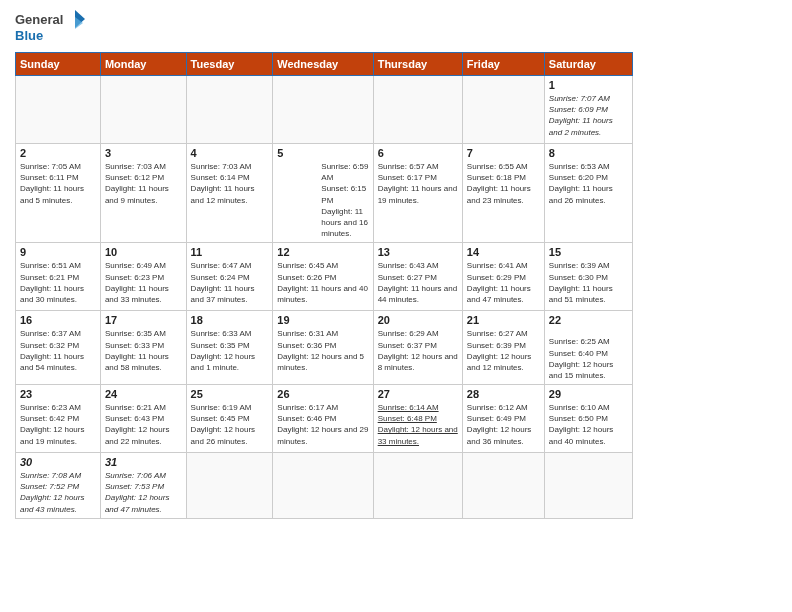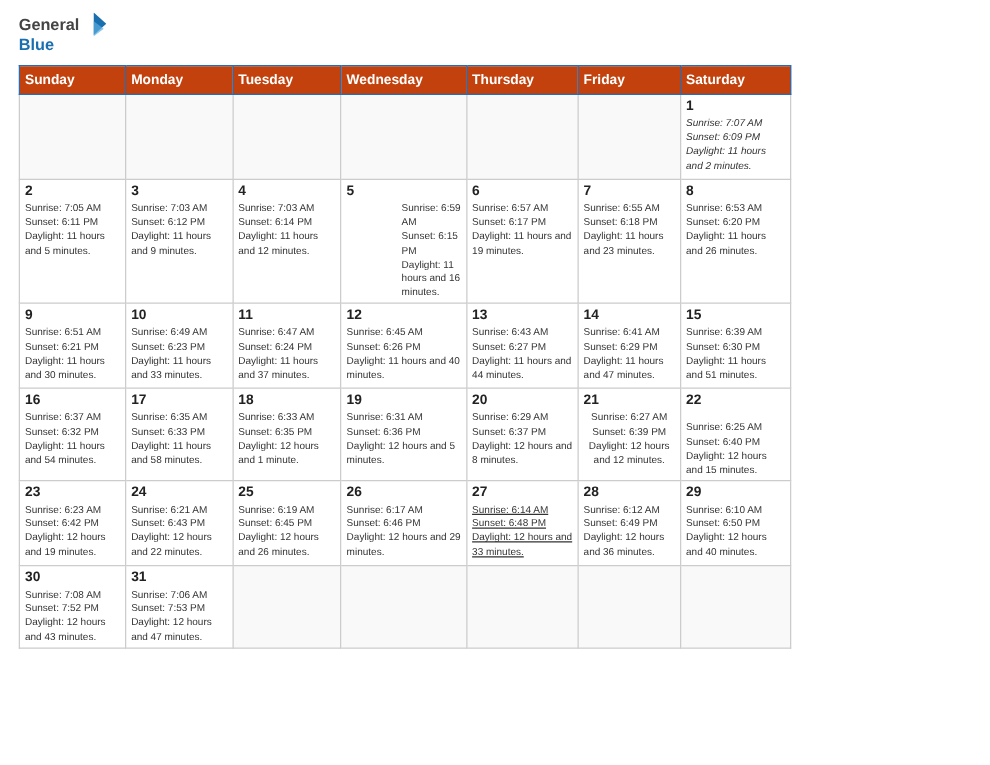--- a/index.html
+++ b/index.html
@@ -76,20 +76,21 @@
     .day-info {
       font-size: 8px;
       color: #333;
       line-height: 1.4;
     }
     tr.week-row td {
       height: 68px;
     }
     tr.last-row td {
       height: 54px;
+      font-style: italic;
     }
   </style>
 </head>
 <body>
 
 <div class="page">
   <div class="header">
     <div class="logo">
   <svg width="70" height="36" viewBox="0 0 70 36">
     <text x="0" y="14" font-size="13" font-weight="bold" fill="#444" font-family="Arial,sans-serif">General</text>
@@ -245,21 +246,21 @@
 Daylight: 12 hours and 5 minutes.</div>
           </td>
           <td>
             <span class="day-number">20</span>
             <div class="day-info" style="white-space: pre-line;">Sunrise: 6:29 AM
 Sunset: 6:37 PM
 Daylight: 12 hours and 8 minutes.</div>
           </td>
           <td>
             <span class="day-number">21</span>
-            <div class="day-info" style="white-space: pre-line; text-align: center;">Sunrise: 6:27 AM
+            <div class="day-info" style="white-space: pre-line;">Sunrise: 6:27 AM
 Sunset: 6:39 PM
 Daylight: 12 hours and 12 minutes.</div>
           </td>
           <td>
             <span class="day-number">22</span>
             <div class="day-info" style="white-space: pre-line; margin-top: 10px;">Sunrise: 6:25 AM
 Sunset: 6:40 PM
 Daylight: 12 hours and 15 minutes.</div>
           </td>
         </tr>

